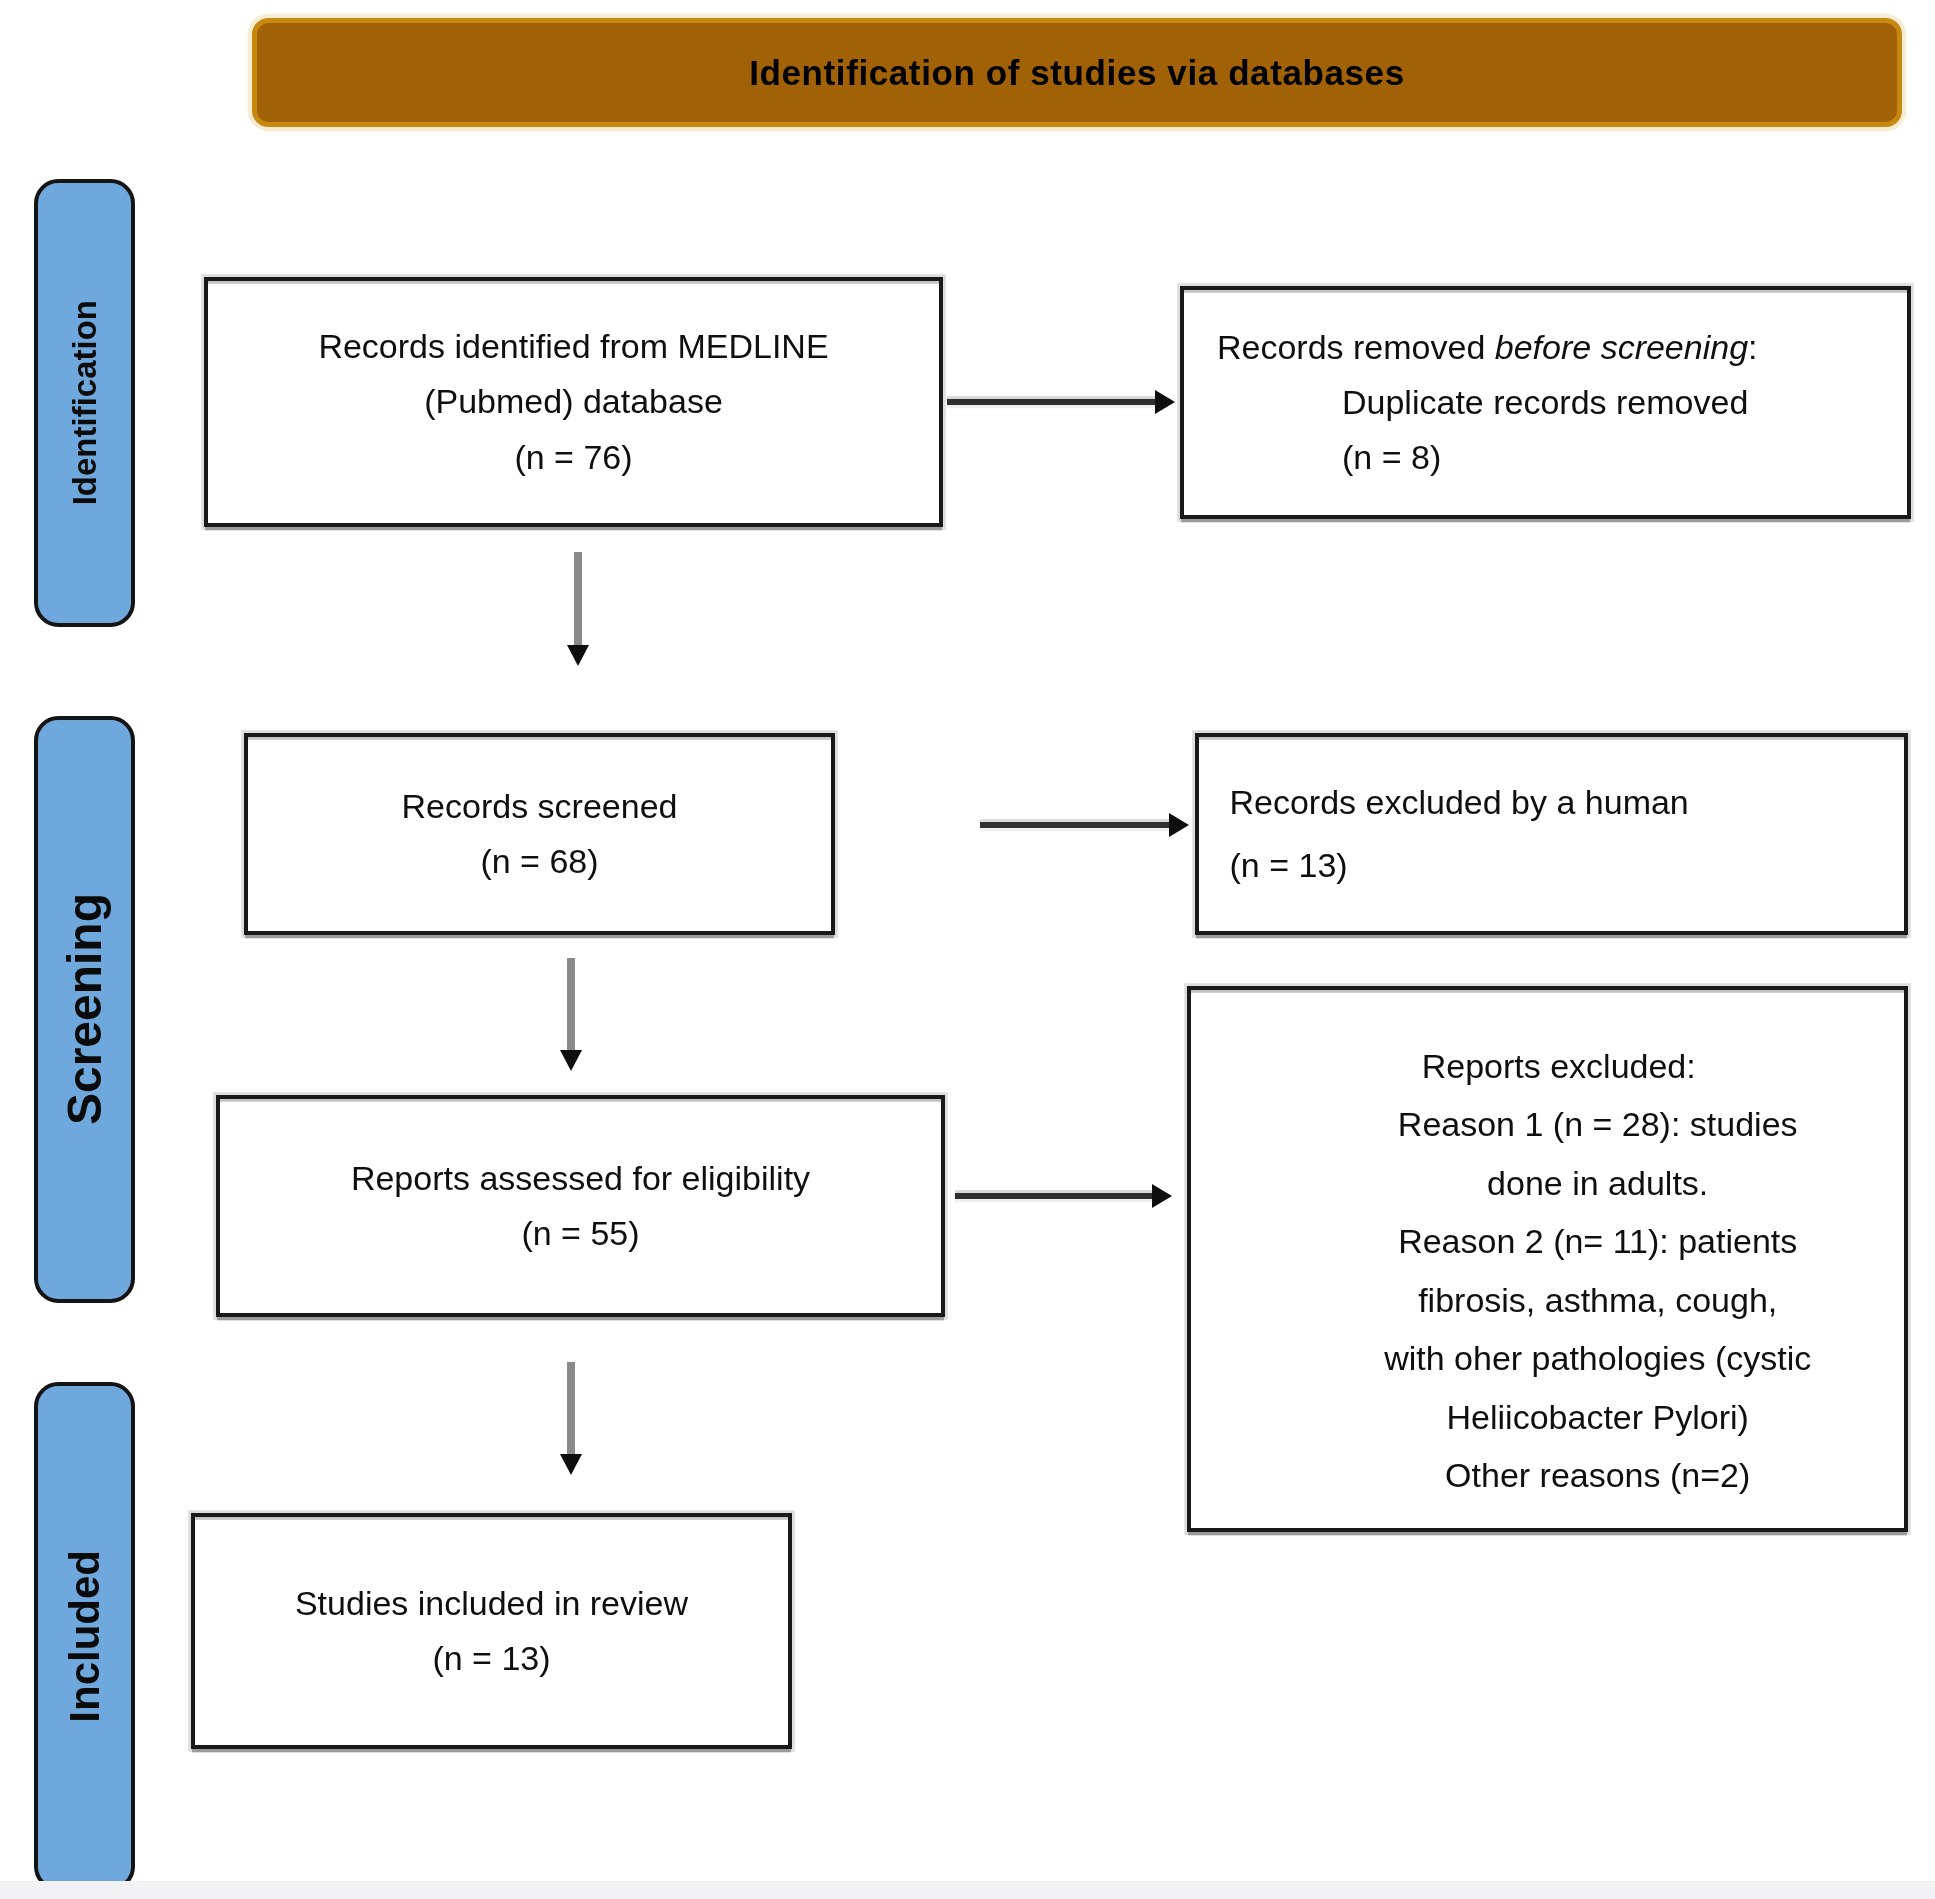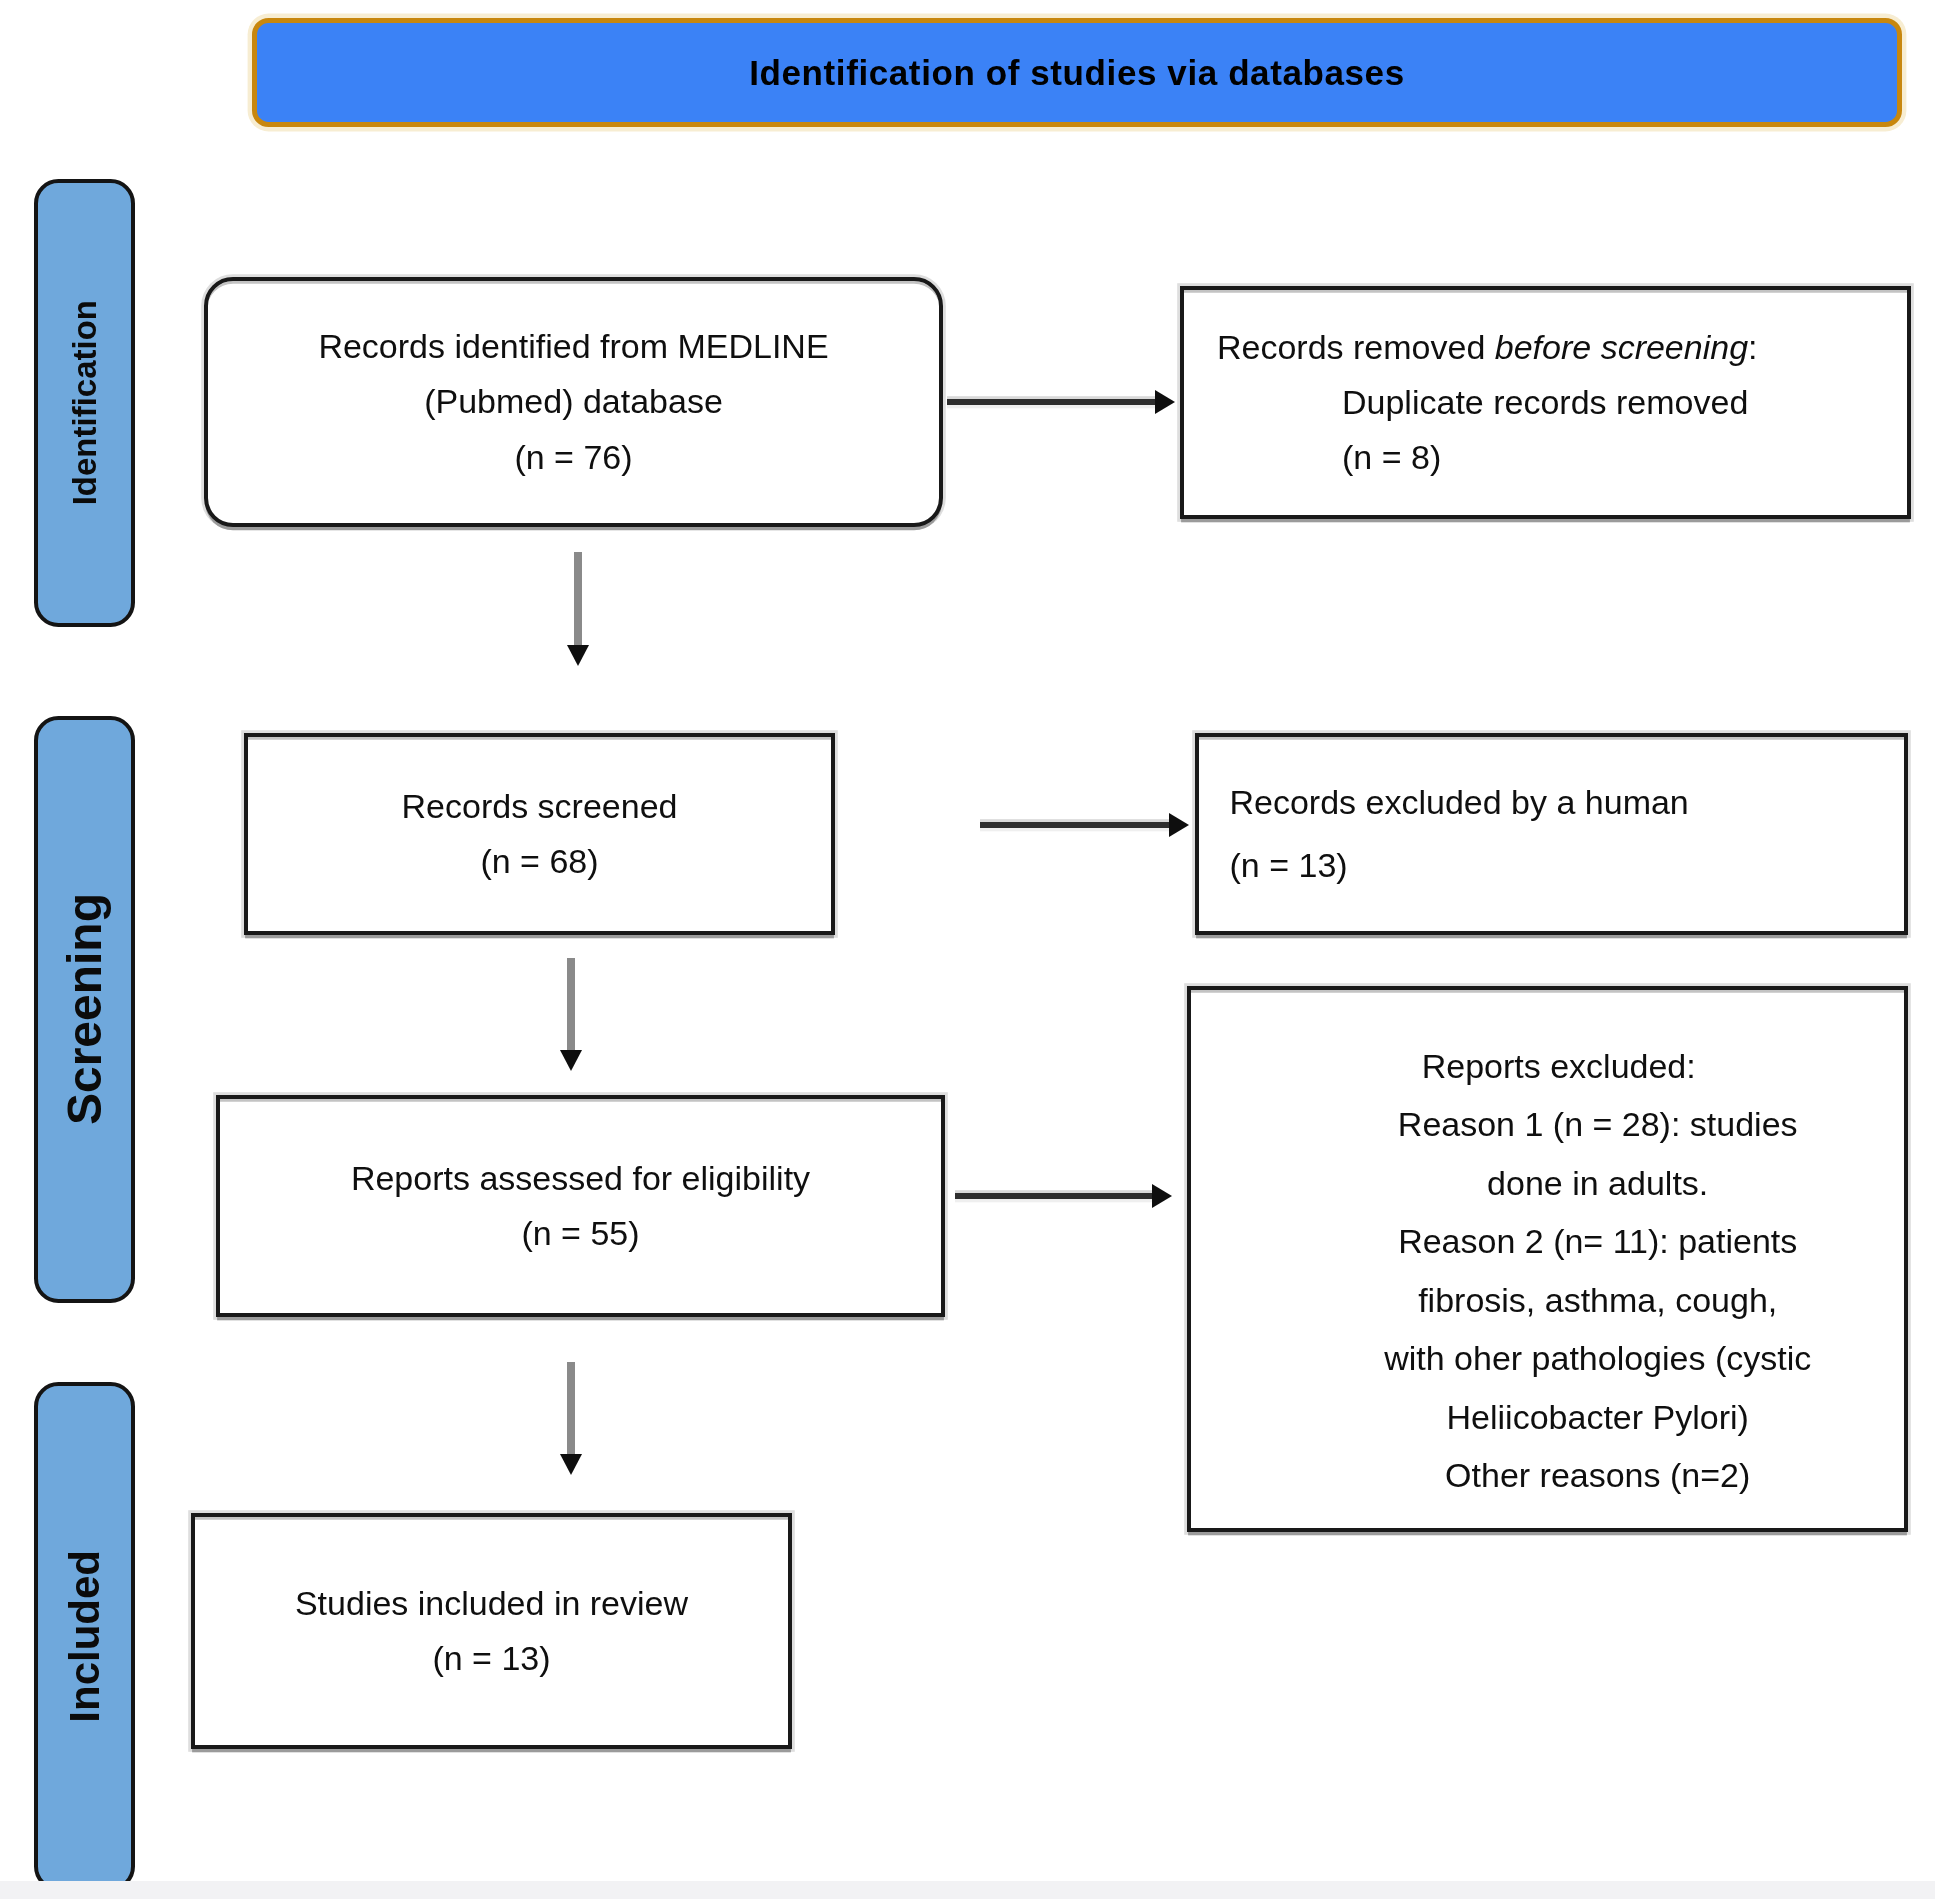--- a/index.html
+++ b/index.html
@@ -11,21 +11,21 @@
     font-family: "Liberation Sans", sans-serif;
     color: #0f0f0f;
     overflow: hidden;
   }
 
   
   .banner {
     position: absolute;
     left: 252px; top: 18px;
     width: 1650px; height: 109px;
-    background: #3b82f6;
+    background: #a16207;
     border: 5.5px solid #c8870e;
     border-radius: 16.6px;
     box-shadow: 0 0 0 4.4px #f7edd2;
     display: flex; align-items: center; justify-content: center;
     box-sizing: border-box;
   }
   .banner-text {
     font-size: 35px; font-weight: bold; color: #000000;
     letter-spacing: 0.6px;
   }
@@ -68,21 +68,21 @@
     display: flex; flex-direction: column;
     align-items: center; justify-content: center;
     text-align: center;
   }
   .fbox.leftalign {
     display: flex; flex-direction: column;
     justify-content: center;
     text-align: left;
   }
 
-  .box-records-identified { left: 204px;  top: 277px;  width: 739px; height: 250px; border-radius: 29px; }
+  .box-records-identified { left: 204px;  top: 277px;  width: 739px; height: 250px; }
   .box-records-screened   { left: 244px;  top: 733px; width: 591px; height: 202px; }
   .box-reports-assessed   { left: 216px;  top: 1095px; width: 729px; height: 222px; }
   .box-studies-included   { left: 191px;  top: 1513px; width: 601px; height: 236px; }
 
   .box-records-removed    { left: 1180px; top: 286px;  width: 731px; height: 233px; padding: 11px 16.6px 11px 33px; }
   .box-records-excluded   { left: 1195px; top: 733px; width: 713px; height: 202px; padding-left: 30.5px; gap: 8px; }
   .box-reports-excluded   { left: 1187px; top: 986px; width: 721px; height: 546px; padding: 47px 16.6px 0 39px; line-height: 1.72; }
 
   .sub-indent-1 { padding-left: 125px; }
   .sub-block { margin-left: 78px; }

